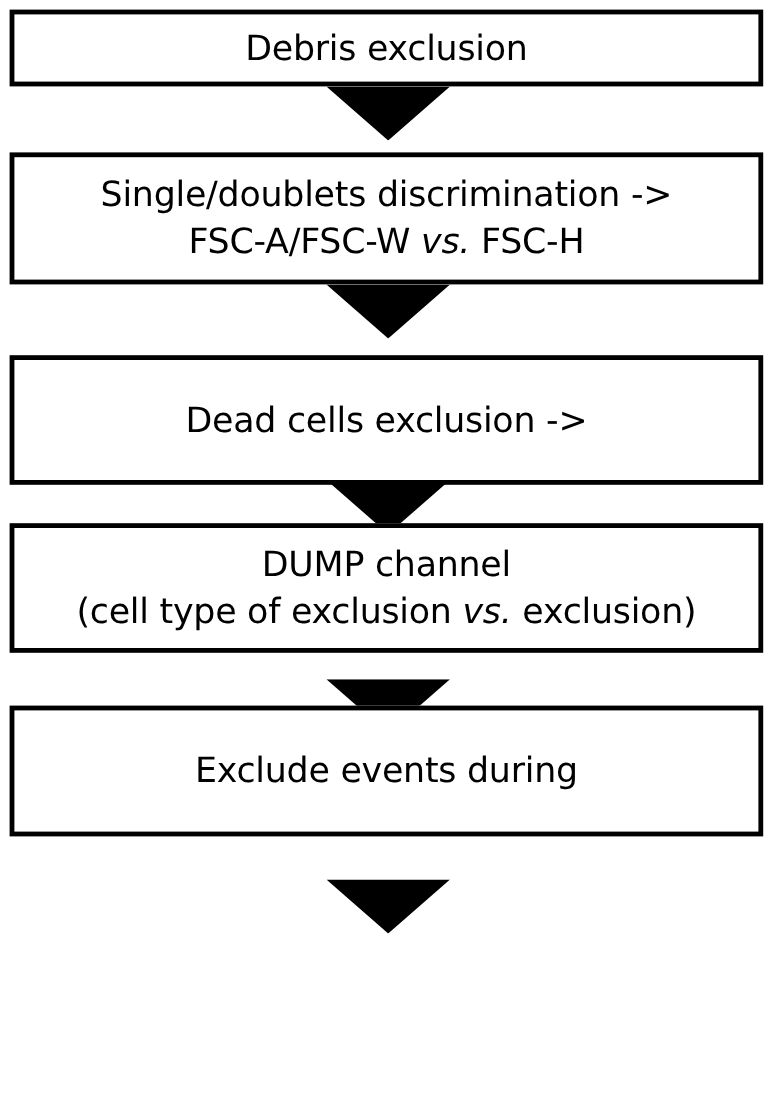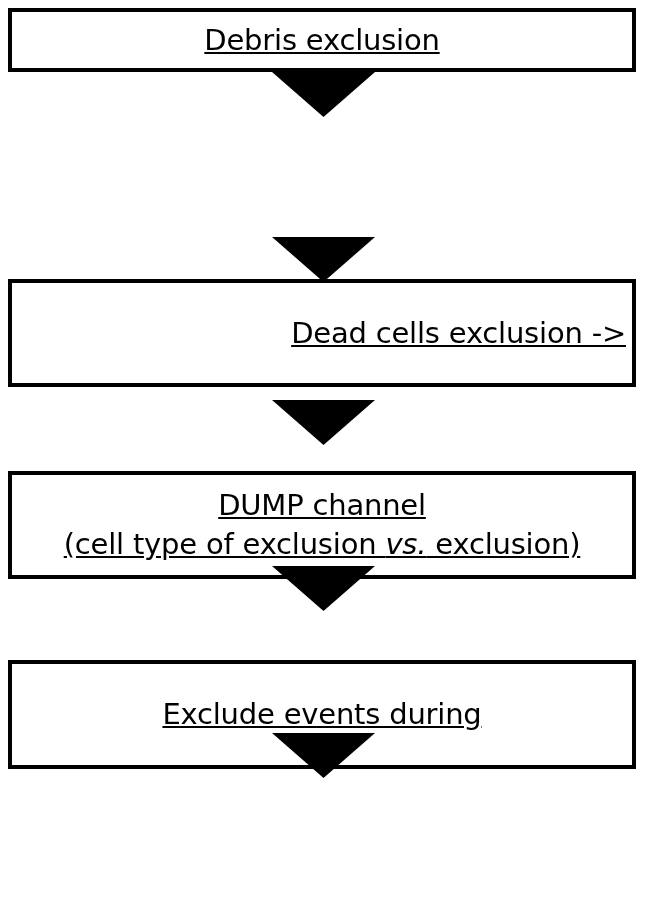--- a/index.html
+++ b/index.html
@@ -37,21 +37,20 @@
   .node-text {
     display: block;
     width: 100%;
     color: #000000;
     font-size: 29px;
     line-height: 39px;
     letter-spacing: -0.2px;
     font-weight: 400;
     padding: 0 6px;
     box-sizing: border-box;
-    text-decoration: underline;
   }
   .node-line {
     display: block;
     white-space: nowrap;
   }
   .em {
     font-style: italic;
   }
   .connector {
     position: absolute;
@@ -62,25 +61,25 @@
   .connector svg {
     display: block;
     width: 103px;
     height: 45px;
   }
   
   .n1 { top: 0px;   height: 64px; }
   .c1 { top: 64px; }
   .n2 { top: 119px; height: 110px; }
   .c2 { top: 229px; }
-  .n3 { top: 271px; height: 108px; text-align: right; }
+  .n3 { top: 288px; height: 108px; }
   .c3 { top: 392px; }
-  .n4 { top: 463px; height: 108px; }
+  .n4 { top: 428px; height: 108px; }
   .c4 { top: 558px; }
-  .n5 { top: 652px; height: 109px; }
+  .n5 { top: 580px; height: 109px; }
   .c5 { top: 725px; }
   .n6 { top: 783px; height: 106px; }
 </style>
 </head>
 <body>
 
 <div id="page">
   <div class="flow">
 
     <div class="node n1">
@@ -88,20 +87,26 @@
         <span class="node-line">Debris exclusion</span>
       </span>
     </div>
 
     <div class="connector c1">
       <svg viewBox="0 0 103 45" xmlns="http://www.w3.org/2000/svg" aria-hidden="true">
         <polygon points="0,0 103,0 51.5,45" fill="#000000"></polygon>
       </svg>
     </div>
 
+    <div class="node n2">
+      <span class="node-text">
+        <span class="node-line">Single/doublets discrimination -&gt;</span>
+        <span class="node-line"><span>FSC-A/FSC-W </span><span class="em">vs.</span><span> FSC-H</span></span>
+      </span>
+    </div>
 
     <div class="connector c2">
       <svg viewBox="0 0 103 45" xmlns="http://www.w3.org/2000/svg" aria-hidden="true">
         <polygon points="0,0 103,0 51.5,45" fill="#000000"></polygon>
       </svg>
     </div>
 
     <div class="node n3">
       <span class="node-text">
         <span class="node-line">Dead cells exclusion -&gt;</span>

